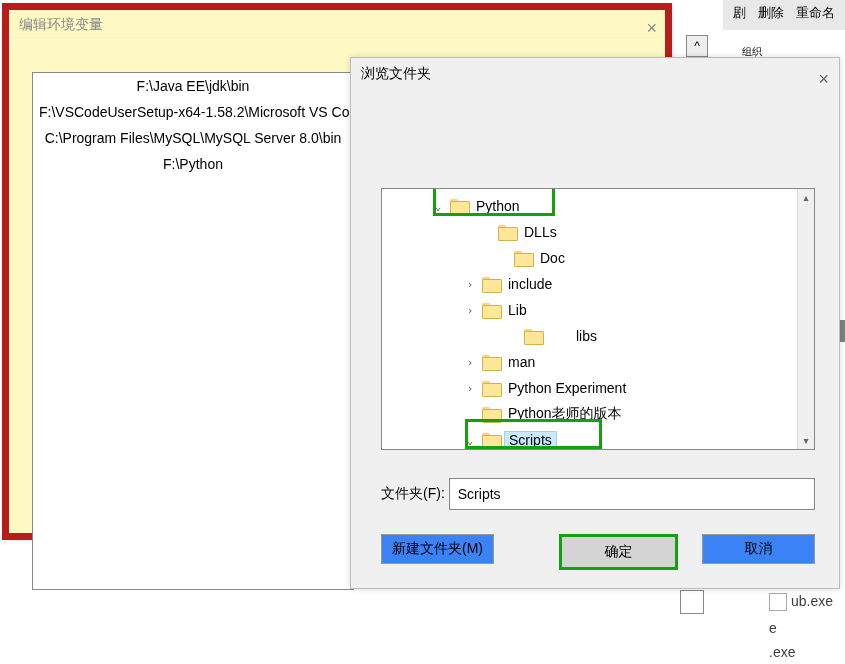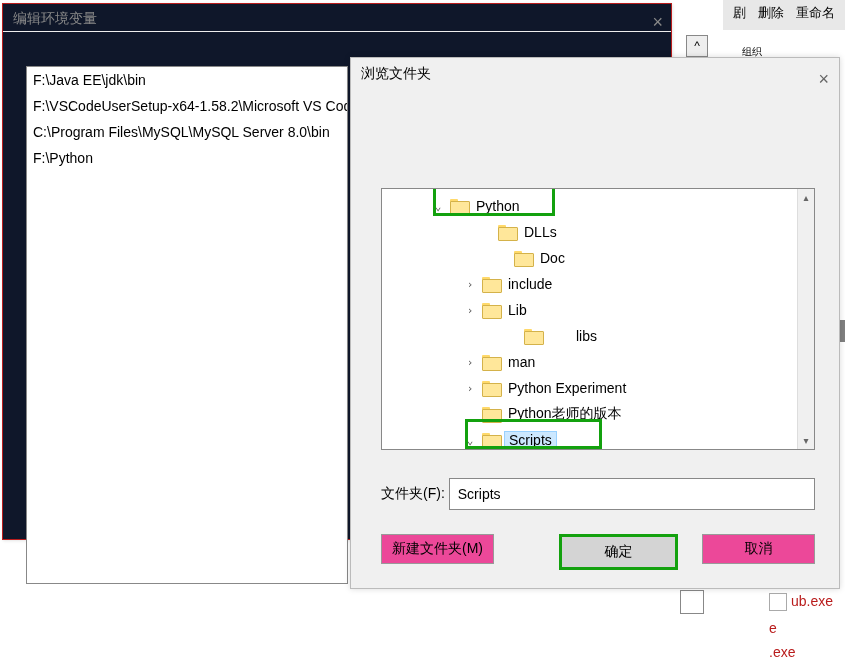--- a/index.html
+++ b/index.html
@@ -4,30 +4,30 @@
   <style>
     * { box-sizing: border-box; margin: 0; padding: 0; font-family: "Microsoft YaHei", "Segoe UI", sans-serif; font-size: 14px; }
     body { background: #fff; width: 845px; height: 664px; position: relative; overflow: hidden; }
 
     
     .bg-toolbar { position: absolute; top: 0; right: 0; height: 30px; display: flex; gap: 12px; color: #000; background: #e8e8e8; padding: 4px 10px; }
     .bg-toolbar span { font-size: 13px; }
     .bg-label { position: absolute; top: 45px; left: 742px; font-size: 10px; color: #000; }
     .bg-small-btn { position: absolute; top: 35px; left: 686px; width: 22px; height: 22px; border: 1px solid #888; background: #eee; text-align: center; font-size: 12px; line-height: 20px; }
     .bg-scroll { position: absolute; top: 320px; left: 838px; width: 7px; height: 22px; background: #808080; }
-    .bg-file { position: absolute; left: 725px; color: #b91c1c; font-size: 14px; padding-left: 44px; }
+    .bg-file { position: absolute; left: 725px; color: #404040; font-size: 14px; padding-left: 44px; }
     .bg-file-icon { display: inline-block; width: 18px; height: 18px; background: #fff; border: 1px solid #aaa; margin-right: 4px; vertical-align: middle; }
     .bg-small-sq { position: absolute; left: 680px; top: 590px; width: 24px; height: 24px; border: 1px solid #888; }
 
     
-    .dlg-env { position: absolute; top: 3px; left: 2px; width: 670px; height: 537px; background: #0f172a; border: 1px solid #b91c1c; box-shadow: 1px 1px 3px rgba(0,0,0,0.1); }
+    .dlg-env { position: absolute; top: 3px; left: 2px; width: 670px; height: 537px; background: #fef9c3; border: 7px solid #b91c1c; box-shadow: 1px 1px 3px rgba(0,0,0,0.1); }
     .dlg-env .titlebar { height: 28px; line-height: 28px; padding: 0 10px; color: #888; border-bottom: 1px solid #eee; position: relative; }
     .dlg-env .titlebar .close { position: absolute; right: 8px; top: 4px; font-size: 18px; color: #888; font-weight: 300; }
     .env-list { position: absolute; top: 62px; left: 23px; width: 322px; height: 518px; border: 1px solid #888; background: #fff; overflow: hidden; }
-    .env-list .item { padding: 2px 6px; white-space: nowrap; color: #000; line-height: 22px; }
+    .env-list .item { padding: 2px 6px; white-space: nowrap; color: #000; line-height: 22px; text-align: center; }
     .env-buttons { position: absolute; bottom: 15px; left: 420px; display: flex; gap: 12px; }
     .env-buttons button { width: 100px; height: 28px; background: #e1e1e1; border: 1px solid #999; font-size: 14px; }
 
     
     .dlg-browse { position: absolute; top: 57px; left: 350px; width: 490px; height: 532px; background: #f0f0f0; border: 1px solid #bbb; box-shadow: 0 0 6px rgba(0,0,0,0.15); }
     .dlg-browse .titlebar { height: 30px; line-height: 30px; padding: 0 10px; color: #000; }
     .dlg-browse .titlebar .close { position: absolute; right: 10px; top: 6px; font-size: 18px; color: #666; font-weight: 300; }
 
     .tree-box { position: absolute; top: 130px; left: 30px; width: 434px; height: 262px; background: #fff; border: 1px solid #888; overflow: hidden; }
     .tree-scroll { position: absolute; right: 0; top: 0; width: 17px; height: 100%; background: #f0f0f0; border-left: 1px solid #ddd; }
@@ -40,21 +40,21 @@
     .folder-icon { width: 18px; height: 14px; margin: 0 4px; position: relative; }
     .folder-icon::before { content: ""; position: absolute; top: 0; left: 0; width: 8px; height: 3px; background: #ffd96a; border-radius: 1px 1px 0 0; }
     .folder-icon::after { content: ""; position: absolute; top: 2px; left: 0; width: 18px; height: 12px; background: #ffe79a; border: 1px solid #d4b24a; border-radius: 1px; }
     .tree-row .label { padding: 0 4px; }
 
     .folder-field-row { position: absolute; top: 420px; left: 30px; width: 434px; display: flex; align-items: center; gap: 4px; }
     .folder-field-row .lbl { white-space: nowrap; }
     .folder-field-row input { flex: 1; height: 32px; border: 1px solid #888; padding: 2px 8px; background: #fff; }
 
     .browse-buttons { position: absolute; bottom: 18px; left: 30px; width: 434px; display: flex; justify-content: flex-start; }
-    .browse-buttons button { width: 113px; height: 30px; background: #ec4899; border: 1px solid #999; }
+    .browse-buttons button { width: 113px; height: 30px; background: #3b82f6; border: 1px solid #999; }
     .browse-buttons .spacer { flex: 1; }
     .browse-buttons .ok-wrap { border: 3px solid #13a10e; margin-right: 24px; }
     .browse-buttons .ok-wrap button { border: none; background: #d4d4d4; }
 
     
     .hl-wrap { position: absolute; border: 3px solid #13a10e; }
   </style>
 </head>
 <body>
 

